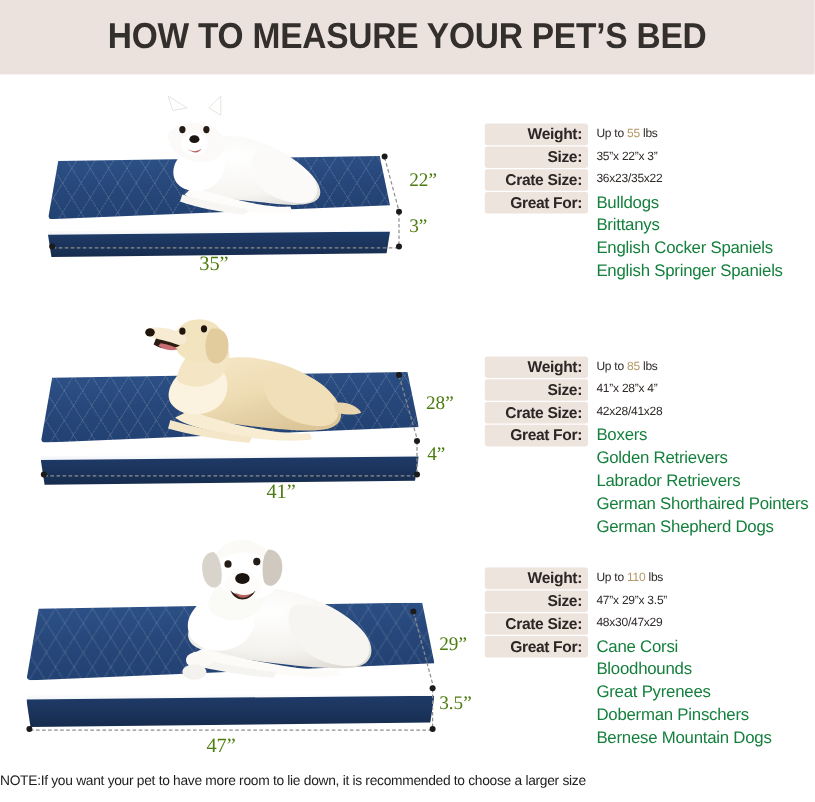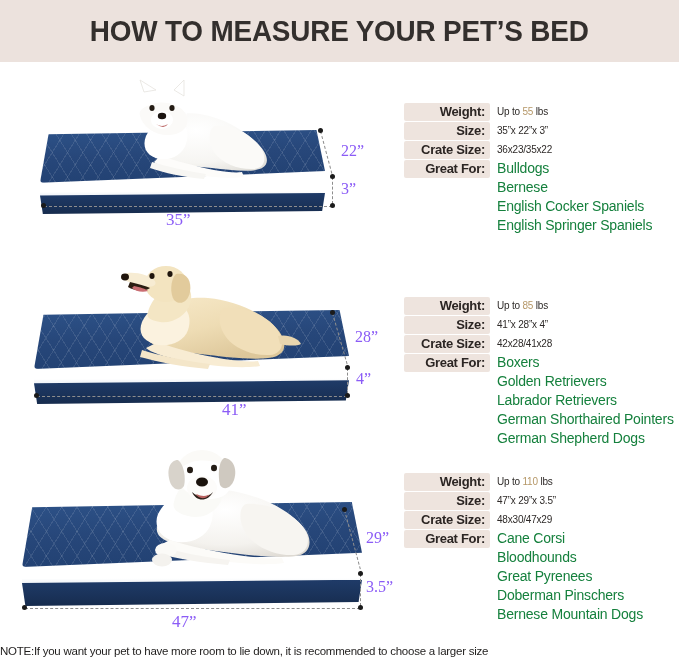--- a/index.html
+++ b/index.html
@@ -131,21 +131,21 @@
   }
   .dim-line-v {
     position: absolute;
     border-left: 1px dashed #8d8d8d;
     z-index: 4;
   }
   .dim-label {
     position: absolute;
     font-family: "Liberation Serif", serif;
     font-size: 16px;
-    color: #8b5cf6;
+    color: #4d7c0f;
     white-space: nowrap;
     z-index: 6;
   }
   .dim-label-w {
     font-family: "Liberation Serif", serif;
     font-size: 17px;
   }
 
   
   .spec-panel {
@@ -293,21 +293,21 @@
     <div class="spec-line">
       <div class="chip">Crate Size:</div>
       <div class="spec-val">36x23/35x22</div>
     </div>
     <div class="spec-line">
       <div class="chip">Great For:</div>
       <div class="breed">Bulldogs</div>
     </div>
     <div class="spec-line">
       <div class="chip-blank"></div>
-      <div class="breed">Bernese</div>
+      <div class="breed">Brittanys</div>
     </div>
     <div class="spec-line">
       <div class="chip-blank"></div>
       <div class="breed">English Cocker Spaniels</div>
     </div>
     <div class="spec-line">
       <div class="chip-blank"></div>
       <div class="breed">English Springer Spaniels</div>
     </div>
   </div>

